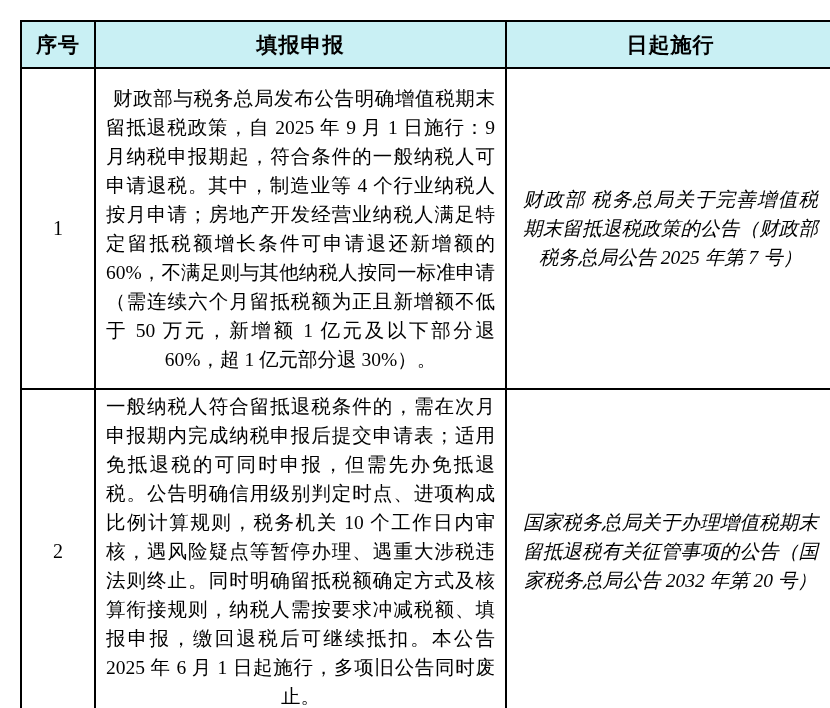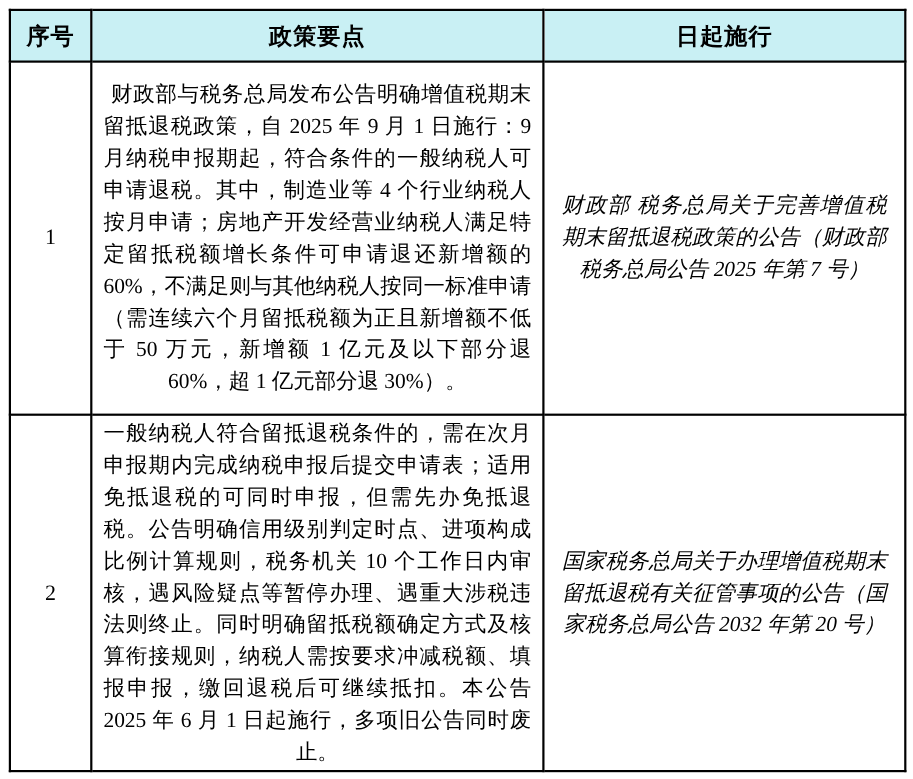--- a/index.html
+++ b/index.html
@@ -6,21 +6,21 @@
     margin: 0;
     padding: 0;
     background: #ffffff;
     color: #000000;
     font-family: "Liberation Serif", "DejaVu Serif", serif;
   }
   .page {
     width: 830px;
     height: 708px;
     box-sizing: border-box;
-    padding: 8px;
+    padding: 20px;
     background: #ffffff;
   }
   table.policy-table {
     border-collapse: collapse;
     table-layout: fixed;
     width: 814px;
     border: 2px solid #000000;
   }
   .policy-table th,
   .policy-table td {
@@ -74,21 +74,21 @@
 <div class="page">
   <table class="policy-table">
     <colgroup>
       <col class="c-no">
       <col class="c-points">
       <col class="c-basis">
     </colgroup>
     <thead>
       <tr class="header-row">
         <th>序号</th>
-        <th>政策要点</th>
+        <th>填报申报</th>
         <th>日起施行</th>
       </tr>
     </thead>
     <tbody>
       <tr class="row-1">
         <td class="cell-no">1</td>
         <td class="cell-points">
           <p class="indent">财政部与税务总局发布公告明确增值税期末留抵退税政策，自 2025 年 9 月 1 日施行：9 月纳税申报期起，符合条件的一般纳税人可申请退税。其中，制造业等 4 个行业纳税人按月申请；房地产开发经营业纳税人满足特定留抵税额增长条件可申请退还新增额的 60%，不满足则与其他纳税人按同一标准申请（需连续六个月留抵税额为正且新增额不低于 50 万元，新增额 1 亿元及以下部分退 60%，超 1 亿元部分退 30%）。</p>
         </td>
         <td class="cell-basis">

